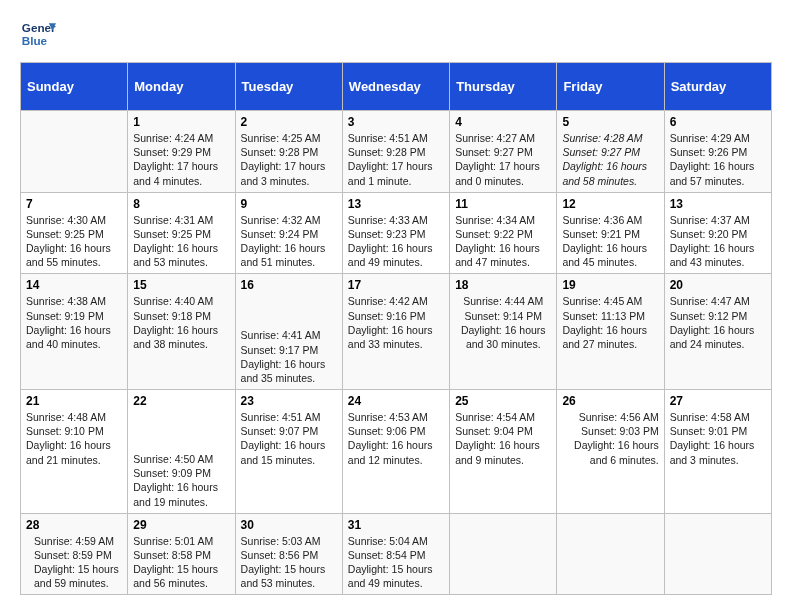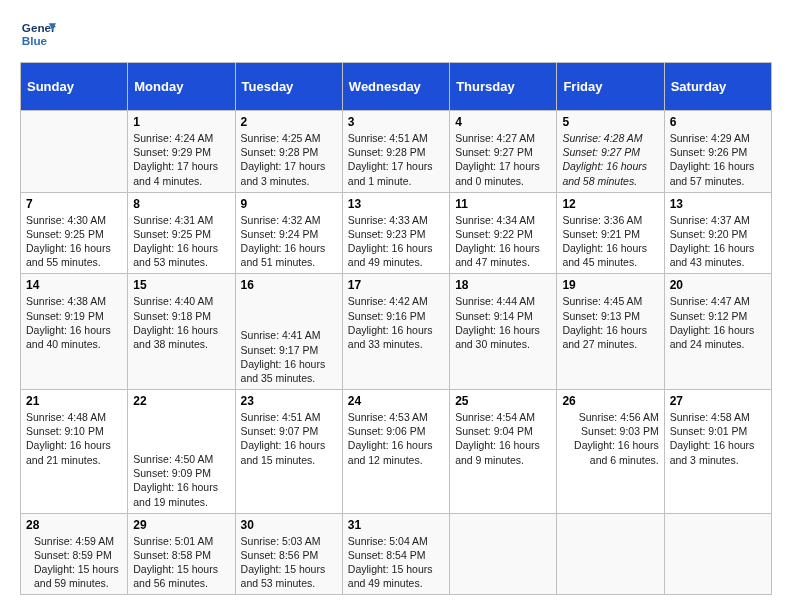--- a/index.html
+++ b/index.html
@@ -186,21 +186,21 @@
         </td>
         <td>
           <div class="day-num">11</div>
           <div class="cell-text" style="white-space: pre-line;">Sunrise: 4:34 AM
 Sunset: 9:22 PM
 Daylight: 16 hours
 and 47 minutes.</div>
         </td>
         <td>
           <div class="day-num">12</div>
-          <div class="cell-text" style="white-space: pre-line;">Sunrise: 3:36 AM
+          <div class="cell-text" style="white-space: pre-line;">Sunrise: 4:36 AM
 Sunset: 9:21 PM
 Daylight: 16 hours
 and 45 minutes.</div>
         </td>
         <td>
           <div class="day-num">13</div>
           <div class="cell-text" style="white-space: pre-line;">Sunrise: 4:37 AM
 Sunset: 9:20 PM
 Daylight: 16 hours
 and 43 minutes.</div>
@@ -230,29 +230,29 @@
         </td>
         <td>
           <div class="day-num">17</div>
           <div class="cell-text" style="white-space: pre-line;">Sunrise: 4:42 AM
 Sunset: 9:16 PM
 Daylight: 16 hours
 and 33 minutes.</div>
         </td>
         <td>
           <div class="day-num">18</div>
-          <div class="cell-text" style="white-space: pre-line;">Sunrise: 4:44 AM
+          <div class="cell-text" style="white-space: pre-line; text-align: center;">Sunrise: 4:44 AM
 Sunset: 9:14 PM
 Daylight: 16 hours
 and 30 minutes.</div>
         </td>
         <td>
           <div class="day-num">19</div>
           <div class="cell-text" style="white-space: pre-line;">Sunrise: 4:45 AM
-Sunset: 9:13 PM
+Sunset: 11:13 PM
 Daylight: 16 hours
 and 27 minutes.</div>
         </td>
         <td>
           <div class="day-num">20</div>
           <div class="cell-text" style="white-space: pre-line;">Sunrise: 4:47 AM
 Sunset: 9:12 PM
 Daylight: 16 hours
 and 24 minutes.</div>
         </td>

